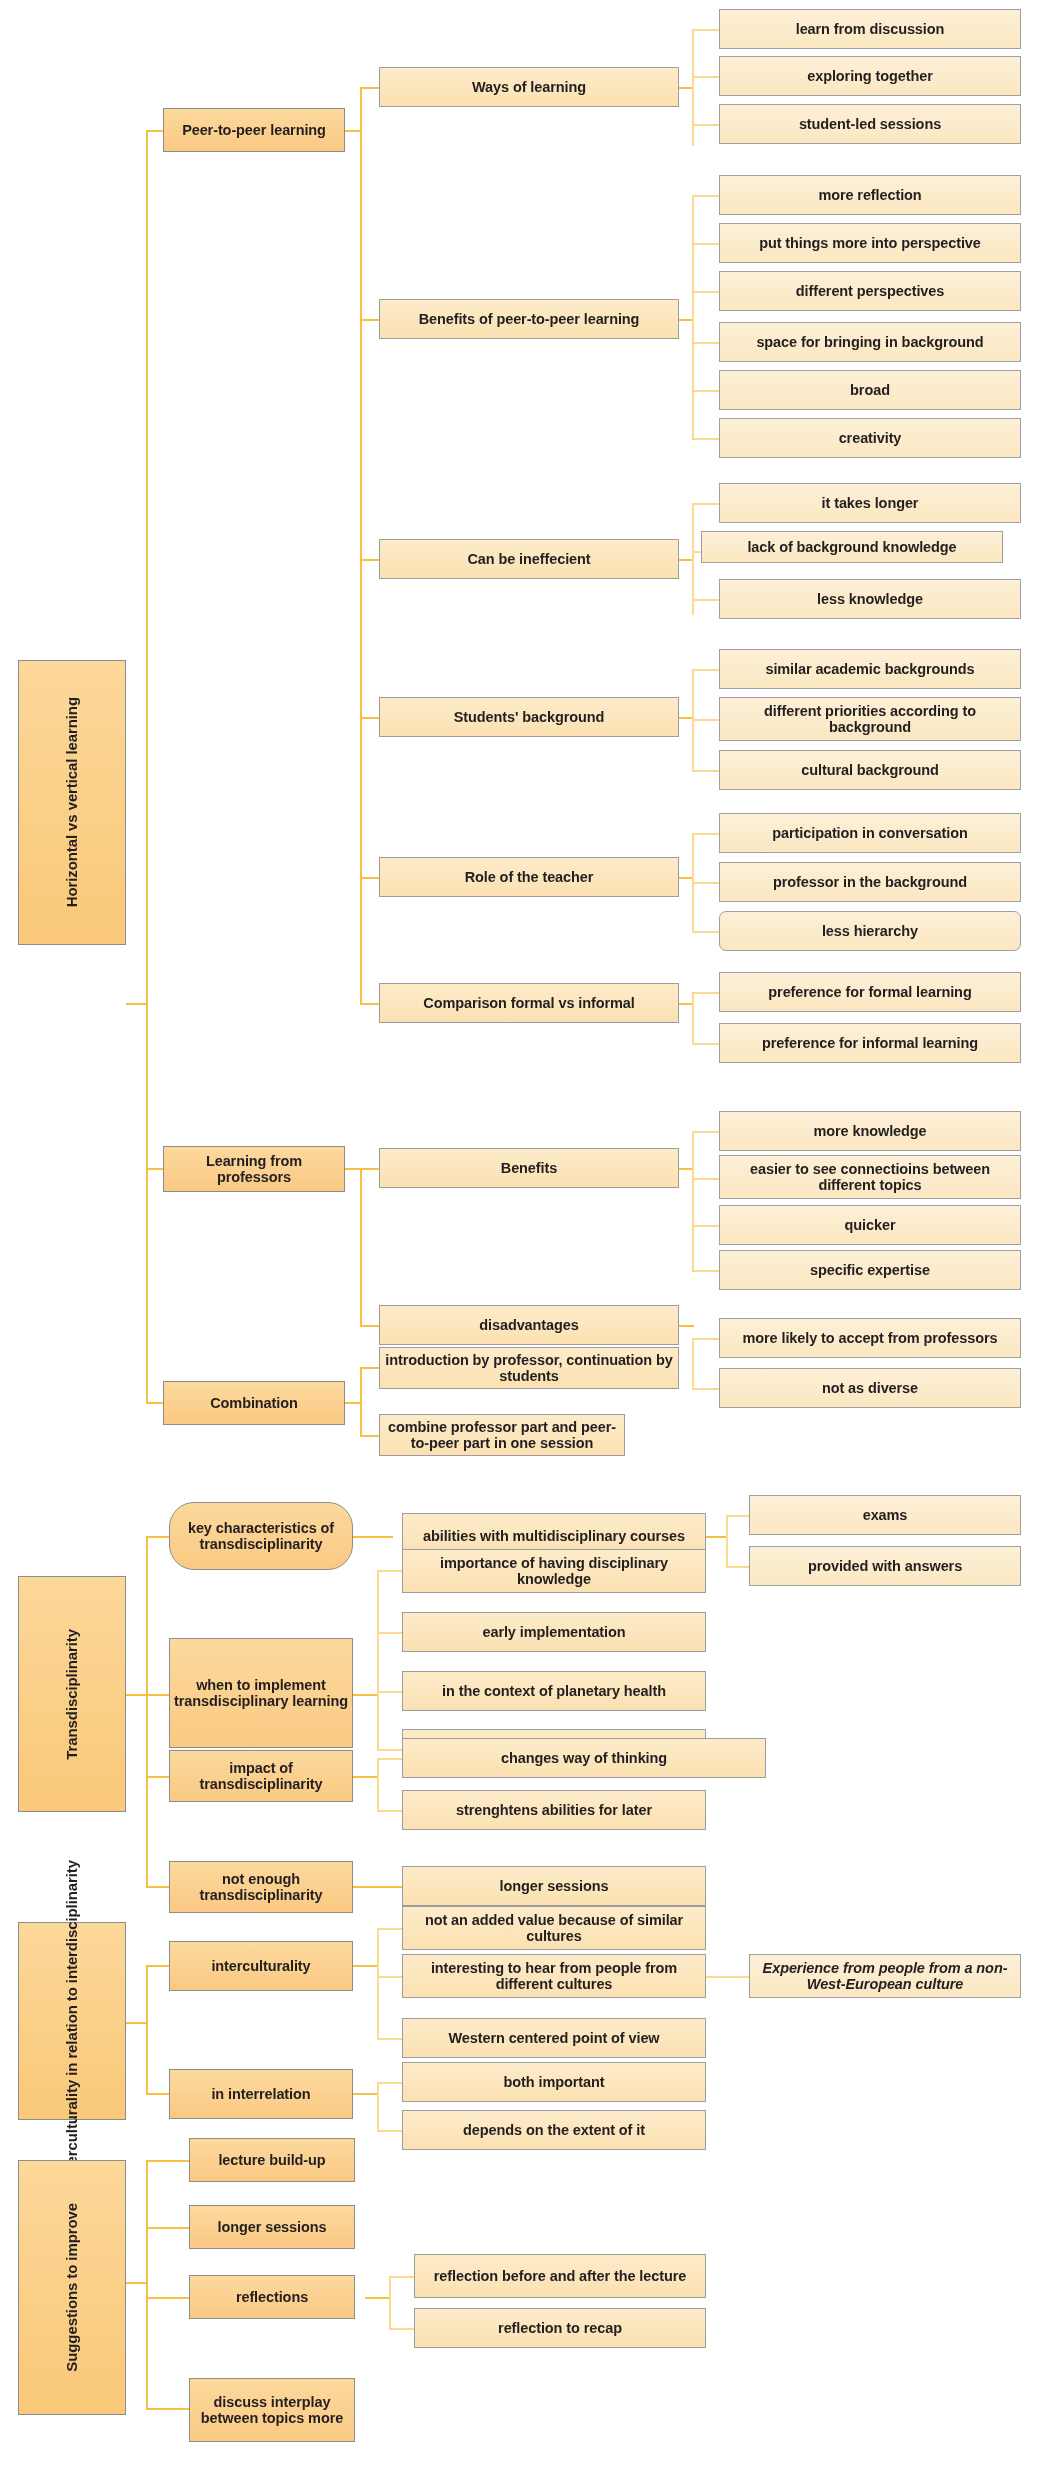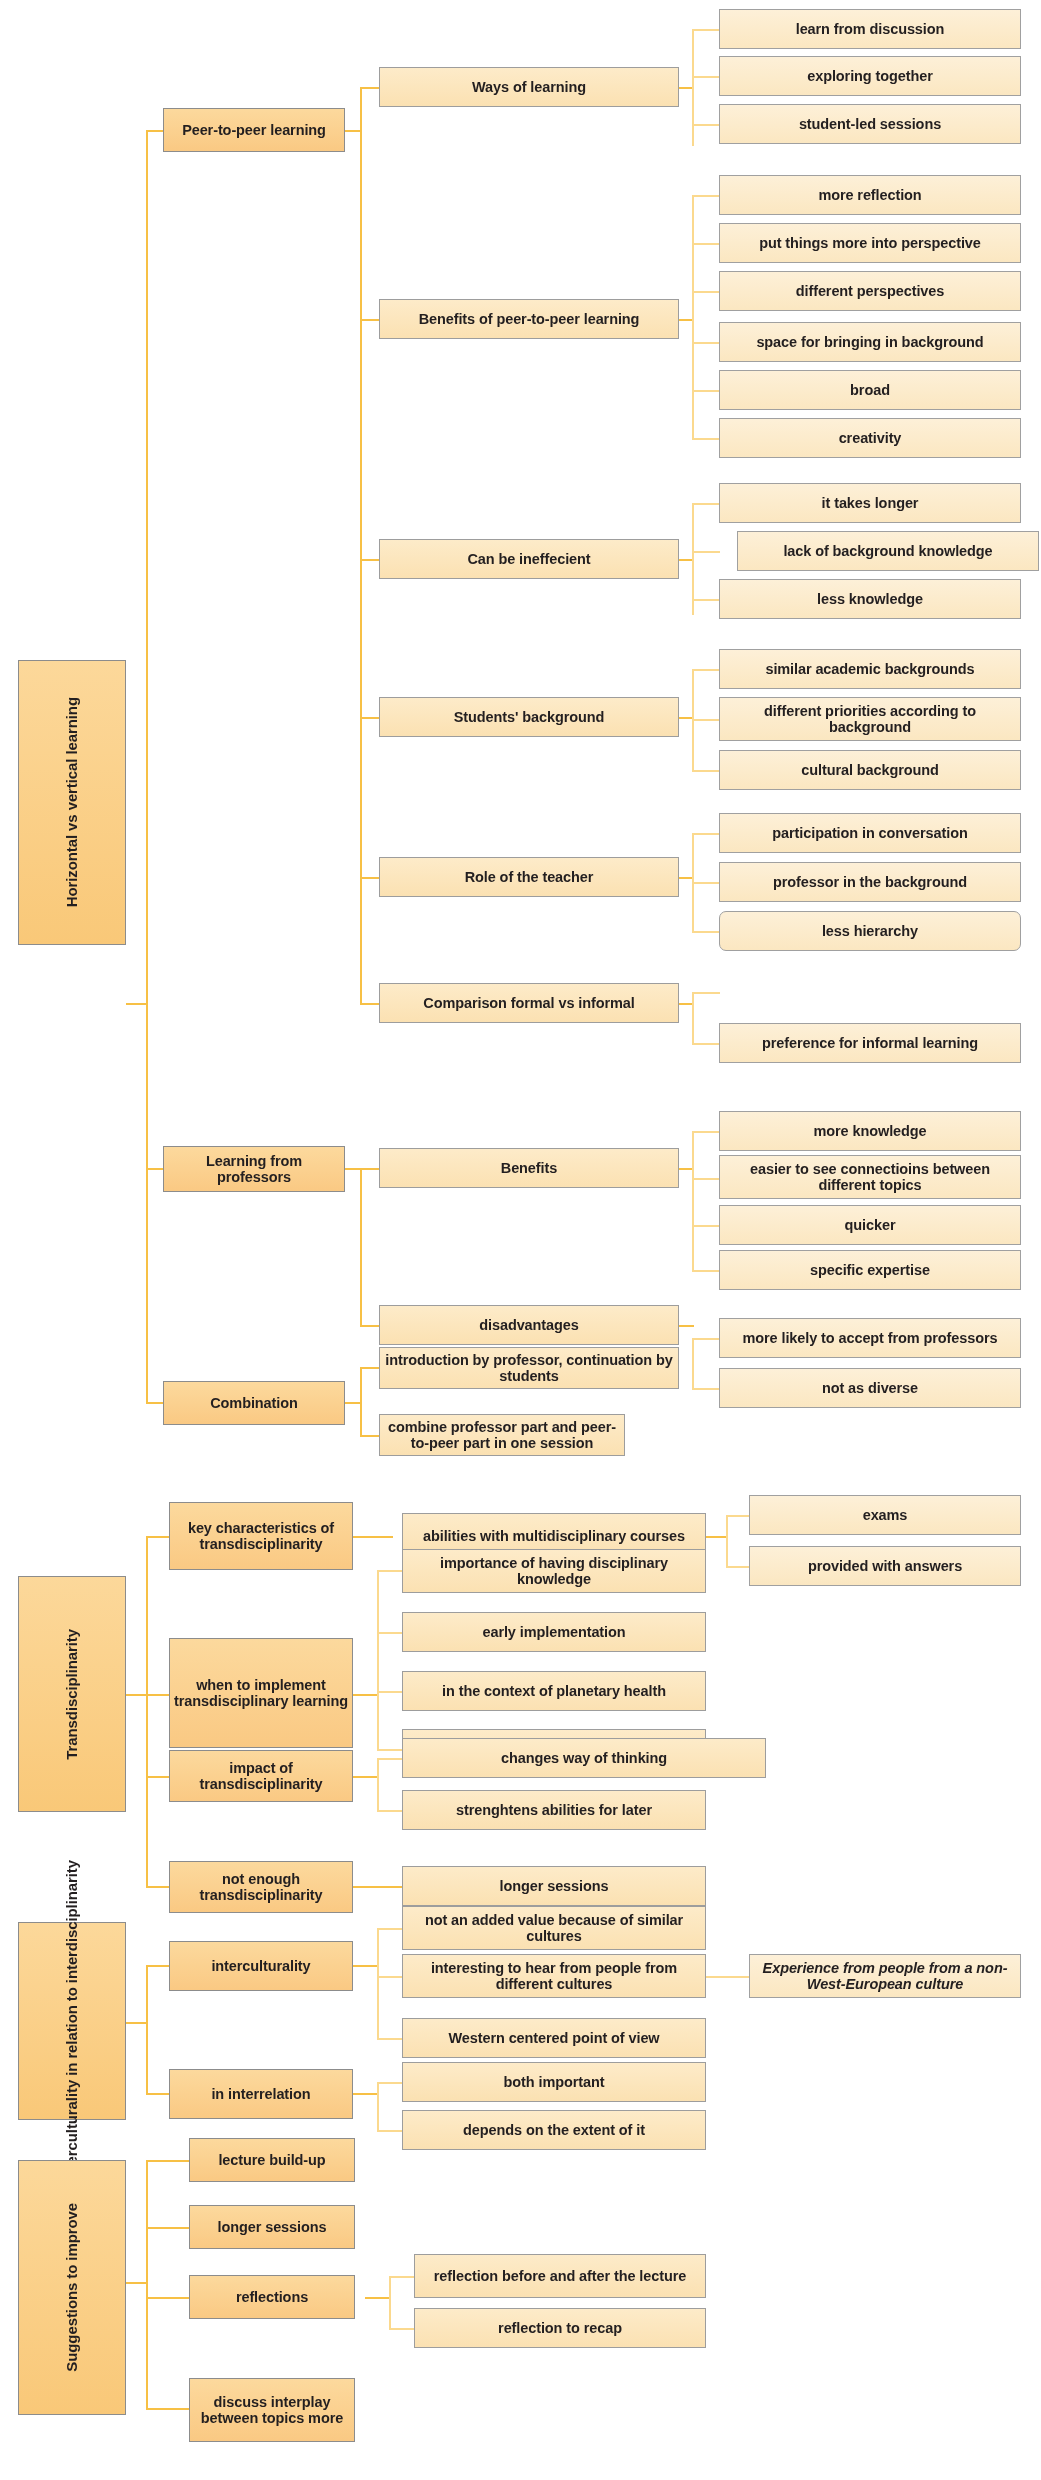--- a/index.html
+++ b/index.html
@@ -269,21 +269,21 @@
   <div class="node leaf" style="left:719px;top:370px;width:302px;height:40px;">
     <span>broad</span>
   </div>
   <div class="node leaf" style="left:719px;top:418px;width:302px;height:40px;">
     <span>creativity</span>
   </div>
 
   <div class="node leaf" style="left:719px;top:483px;width:302px;height:40px;">
     <span>it takes longer</span>
   </div>
-  <div class="node leaf" style="left:737px;top:531px;width:302px;height:40px;">
+  <div class="node leaf" style="left:701px;top:531px;width:302px;height:32px;">
     <span>lack of background knowledge</span>
   </div>
   <div class="node leaf" style="left:719px;top:579px;width:302px;height:40px;">
     <span>less knowledge</span>
   </div>
 
   <div class="node leaf" style="left:719px;top:649px;width:302px;height:40px;">
     <span>similar academic backgrounds</span>
   </div>
   <div class="node leaf" style="left:719px;top:697px;width:302px;height:44px;">
@@ -296,20 +296,23 @@
   <div class="node leaf" style="left:719px;top:813px;width:302px;height:40px;">
     <span>participation in conversation</span>
   </div>
   <div class="node leaf" style="left:719px;top:862px;width:302px;height:40px;">
     <span>professor in the background</span>
   </div>
   <div class="node leaf" style="left:719px;top:911px;width:302px;height:40px;border-radius:7px;">
     <span>less hierarchy</span>
   </div>
 
+  <div class="node leaf" style="left:719px;top:972px;width:302px;height:40px;">
+    <span>preference for formal learning</span>
+  </div>
   <div class="node leaf" style="left:719px;top:1023px;width:302px;height:40px;">
     <span>preference for informal learning</span>
   </div>
 
   <div class="node lvl2" style="left:379px;top:1148px;width:300px;height:40px;">
     <span>Benefits</span>
   </div>
   <div class="node lvl2" style="left:379px;top:1305px;width:300px;height:40px;">
     <span>disadvantages</span>
   </div>
@@ -338,21 +341,21 @@
     <span>introduction by professor, continuation by students</span>
   </div>
   <div class="node lvl2" style="left:379px;top:1414px;width:246px;height:42px;">
     <span>combine professor part and peer-to-peer part in one session</span>
   </div>
 
   <div class="node lvl-root" style="left:18px;top:1576px;width:108px;height:236px;">
     <span class="vert">Transdisciplinarity</span>
   </div>
 
-  <div class="node lvl1" style="left:169px;top:1502px;width:184px;height:68px;">
+  <div class="node lvl1" style="left:169px;top:1502px;width:184px;height:68px;border-radius:25px;">
     <span>key characteristics of transdisciplinarity</span>
   </div>
   <div class="node lvl1" style="left:169px;top:1638px;width:184px;height:110px;">
     <span>when to implement transdisciplinary learning</span>
   </div>
   <div class="node lvl1" style="left:169px;top:1750px;width:184px;height:52px;">
     <span>impact of transdisciplinarity</span>
   </div>
   <div class="node lvl1" style="left:169px;top:1861px;width:184px;height:52px;">
     <span>not enough transdisciplinarity</span>

